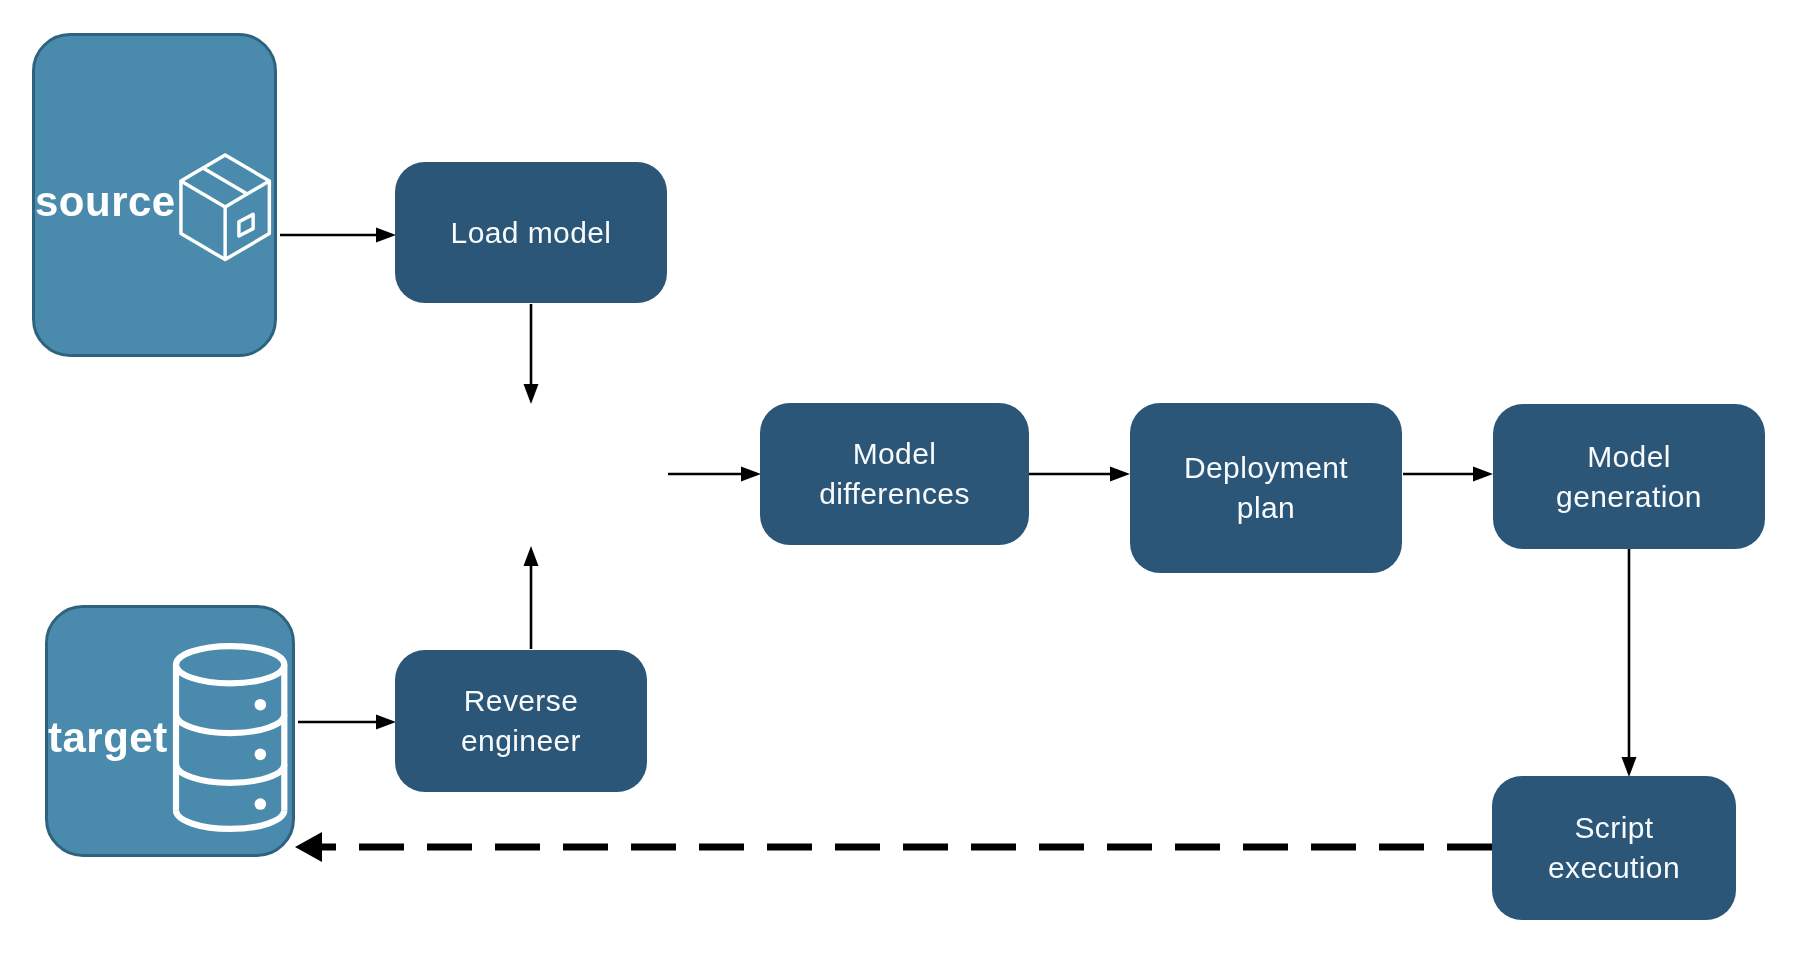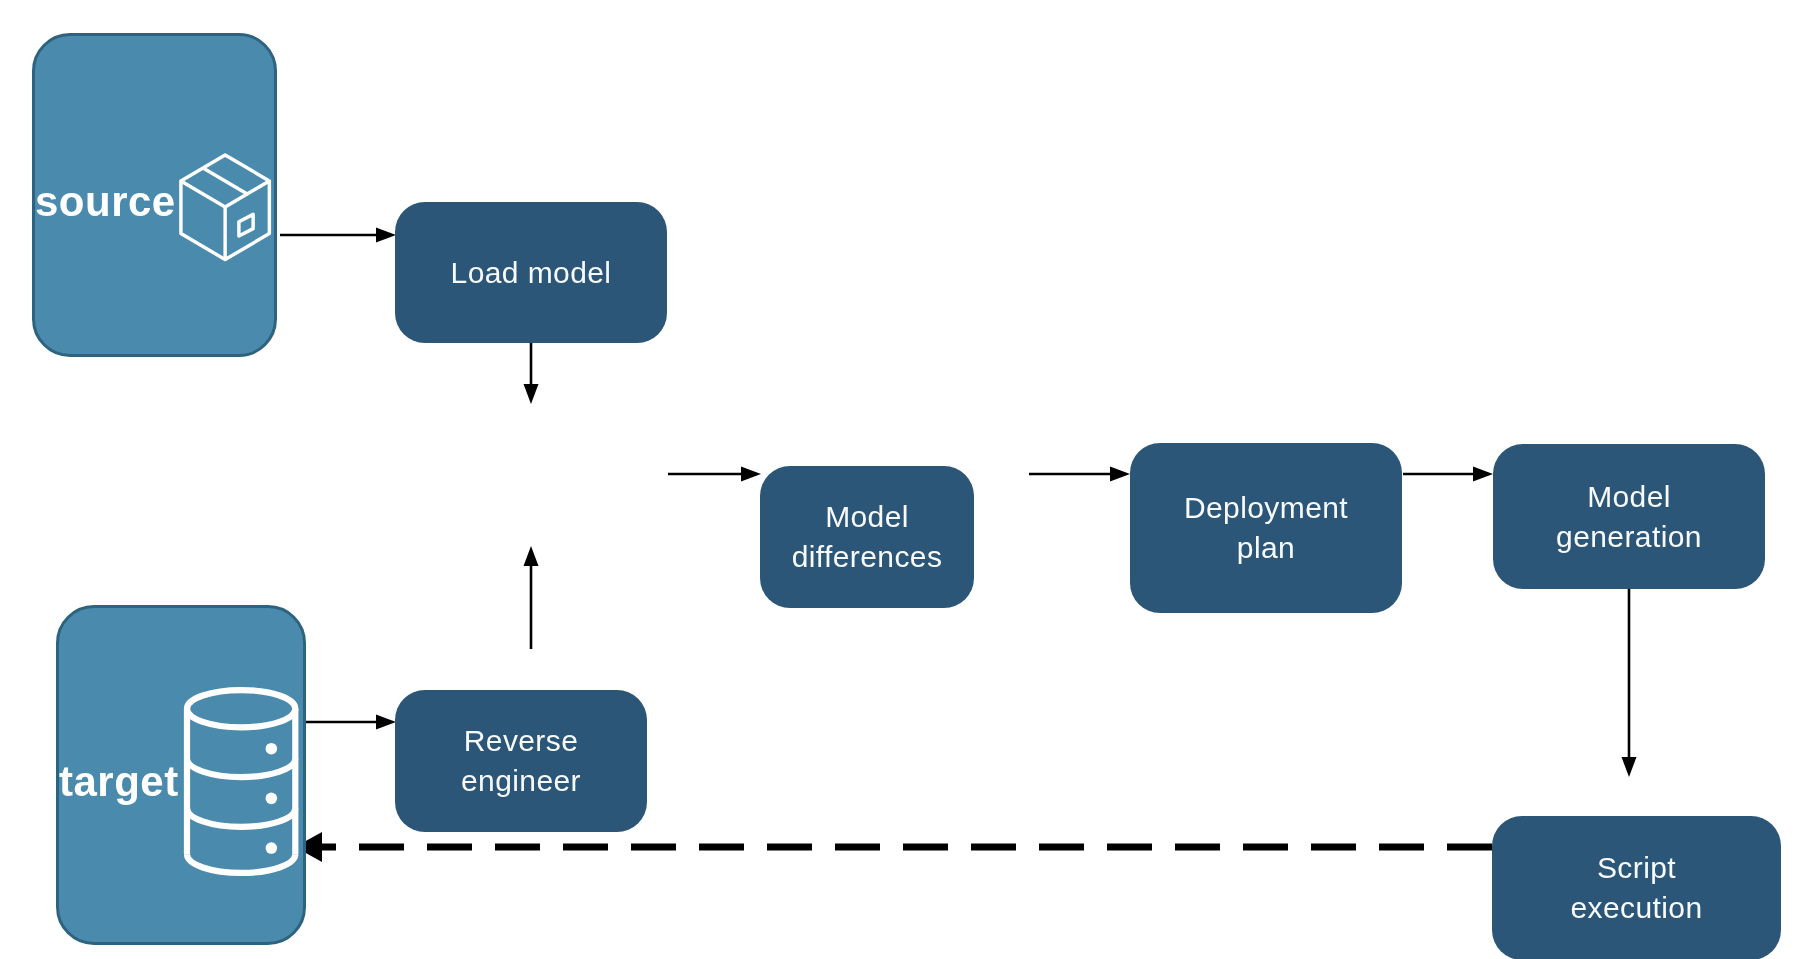--- a/index.html
+++ b/index.html
@@ -18,21 +18,21 @@
     font-family:"Liberation Sans","DejaVu Sans",sans-serif;overflow:hidden;
   }
   .edges{position:absolute;left:0;top:0;width:1800px;height:959px;pointer-events:none;}
   .edge-line{stroke:var(--arrow);stroke-width:2.6;fill:none;}
   .edge-line.dashed{stroke-width:7;stroke-dasharray:45 23;}
   .edge-head{fill:var(--arrow);stroke:none;}
   .node{
     position:absolute;background:var(--node-fill);border-radius:30px;
     display:flex;align-items:center;justify-content:center;text-align:center;
     color:var(--node-text);font-size:30px;line-height:1.33;letter-spacing:.4px;
-    padding:0 40px;box-sizing:border-box;margin-top:40px;
+    padding:0 40px;box-sizing:border-box;
   }
   .cbox{
     position:absolute;background:var(--container-fill);
     border:3px solid var(--container-border);border-radius:38px;
     display:flex;flex-direction:row;align-items:center;box-sizing:border-box;
   }
   .clabel{
     color:var(--container-text);font-weight:800;font-size:42px;
     letter-spacing:.5px;margin-top:14px;line-height:1.15;
   }
@@ -86,52 +86,52 @@
   <div class="cbox" style="left:32px;top:33px;width:245px;height:324px">
     <div class="clabel">source</div>
     <svg class="cicon" width="182" height="209" viewBox="0 0 200 230" style="margin-top:22px">
       <path class="icon-stroke" stroke-linejoin="round" d="M100,10 L190,63 L190,170 L100,223 L10,170 L10,63 Z"></path>
       <path class="icon-stroke" stroke-linejoin="round" d="M10,63 L100,116 L190,63 M100,116 L100,223"></path>
       <path class="icon-stroke" d="M55,36.5 L145,89.5"></path>
       <polygon class="icon-stroke" stroke-linejoin="round" points="128,146 157,131 157,160 128,175"></polygon>
     </svg>
   </div>
 
-  <div class="cbox" style="left:56px;top:605px;width:250px;height:340px">
+  <div class="cbox" style="left:45px;top:605px;width:250px;height:252px">
     <div class="clabel">target</div>
     <svg class="cicon" width="134" height="211" viewBox="0 0 140 220" style="margin-top:12px">
       <ellipse class="icon-stroke" cx="70" cy="28" rx="61" ry="21"></ellipse>
       <path class="icon-stroke" d="M9,28 L9,192 M131,28 L131,192"></path>
       <path class="icon-stroke" d="M9,192 A61,21 0 0 0 131,192"></path>
       <path class="icon-stroke" d="M9,84 A61,21 0 0 0 131,84"></path>
       <path class="icon-stroke" d="M9,140 A61,21 0 0 0 131,140"></path>
       <circle cx="104" cy="73" r="6.5" fill="#fff"></circle>
       <circle cx="104" cy="129" r="6.5" fill="#fff"></circle>
       <circle cx="104" cy="185" r="6.5" fill="#fff"></circle>
     </svg>
   </div>
 
   <div class="node" style="left:395px;top:162px;width:272px;height:141px">
     <span>Load model</span>
   </div>
 
 
-  <div class="node" style="left:760px;top:426px;width:214px;height:142px">
+  <div class="node" style="left:760px;top:403px;width:269px;height:142px">
     <span>Model differences</span>
   </div>
 
   <div class="node" style="left:1130px;top:403px;width:272px;height:170px">
     <span>Deployment plan</span>
   </div>
 
   <div class="node" style="left:1493px;top:404px;width:272px;height:145px">
     <span>Model generation</span>
   </div>
 
   <div class="node" style="left:395px;top:650px;width:252px;height:142px">
     <span>Reverse engineer</span>
   </div>
 
-  <div class="node" style="left:1492px;top:776px;width:289px;height:144px">
+  <div class="node" style="left:1492px;top:776px;width:244px;height:144px">
     <span>Script execution</span>
   </div>
 
 </div>
 
 </body></html>

